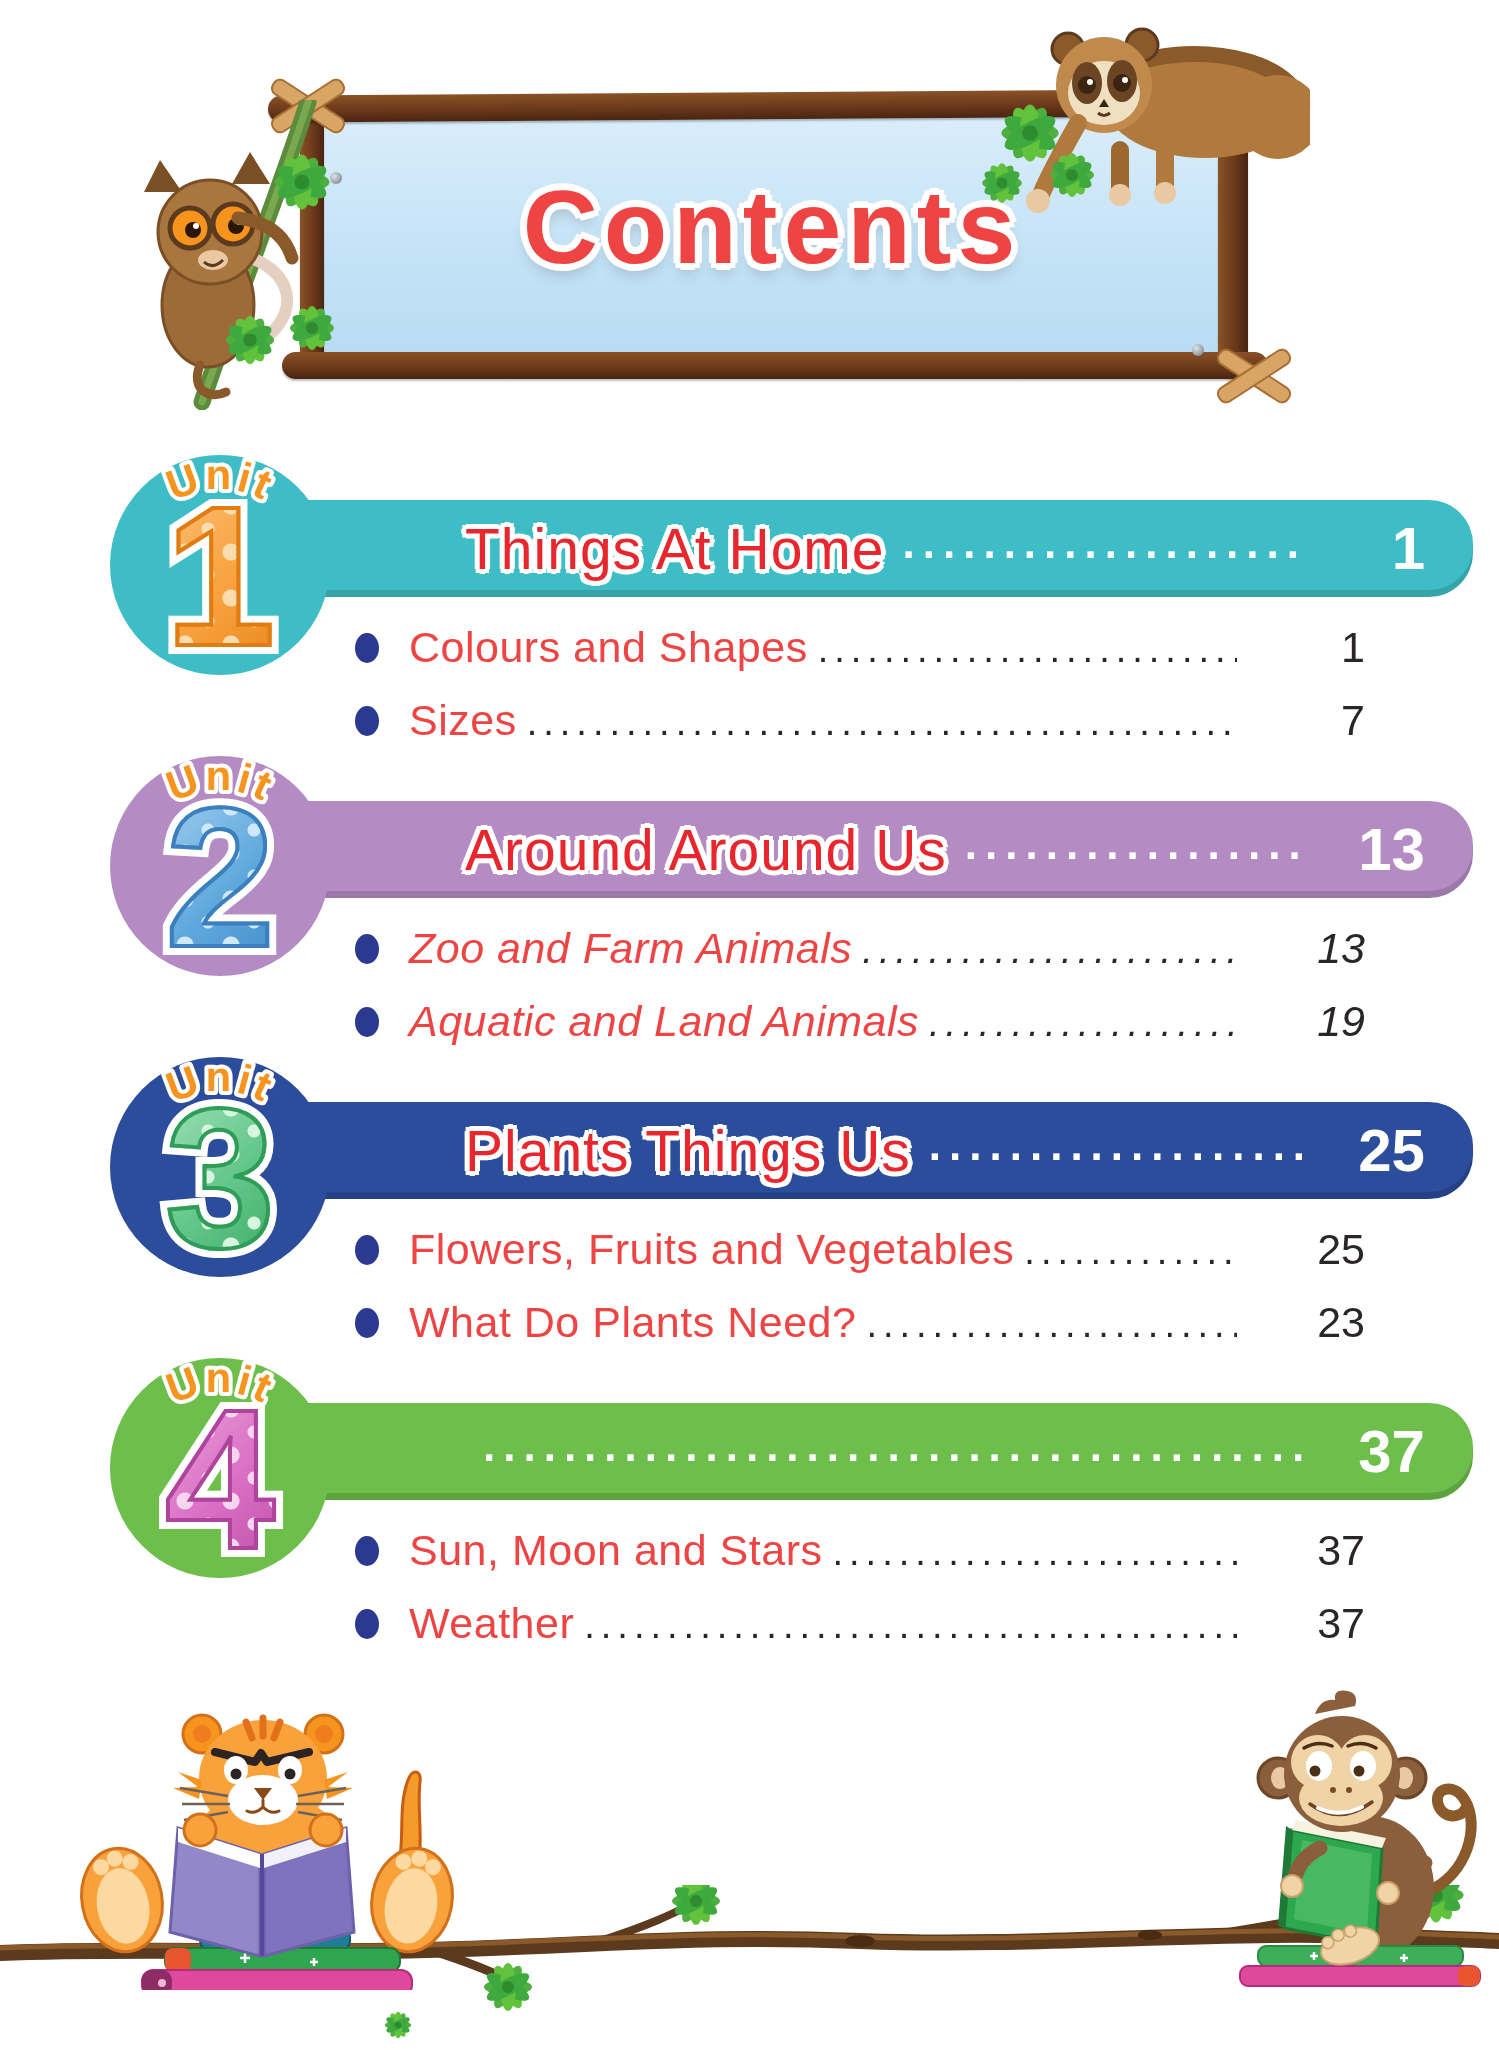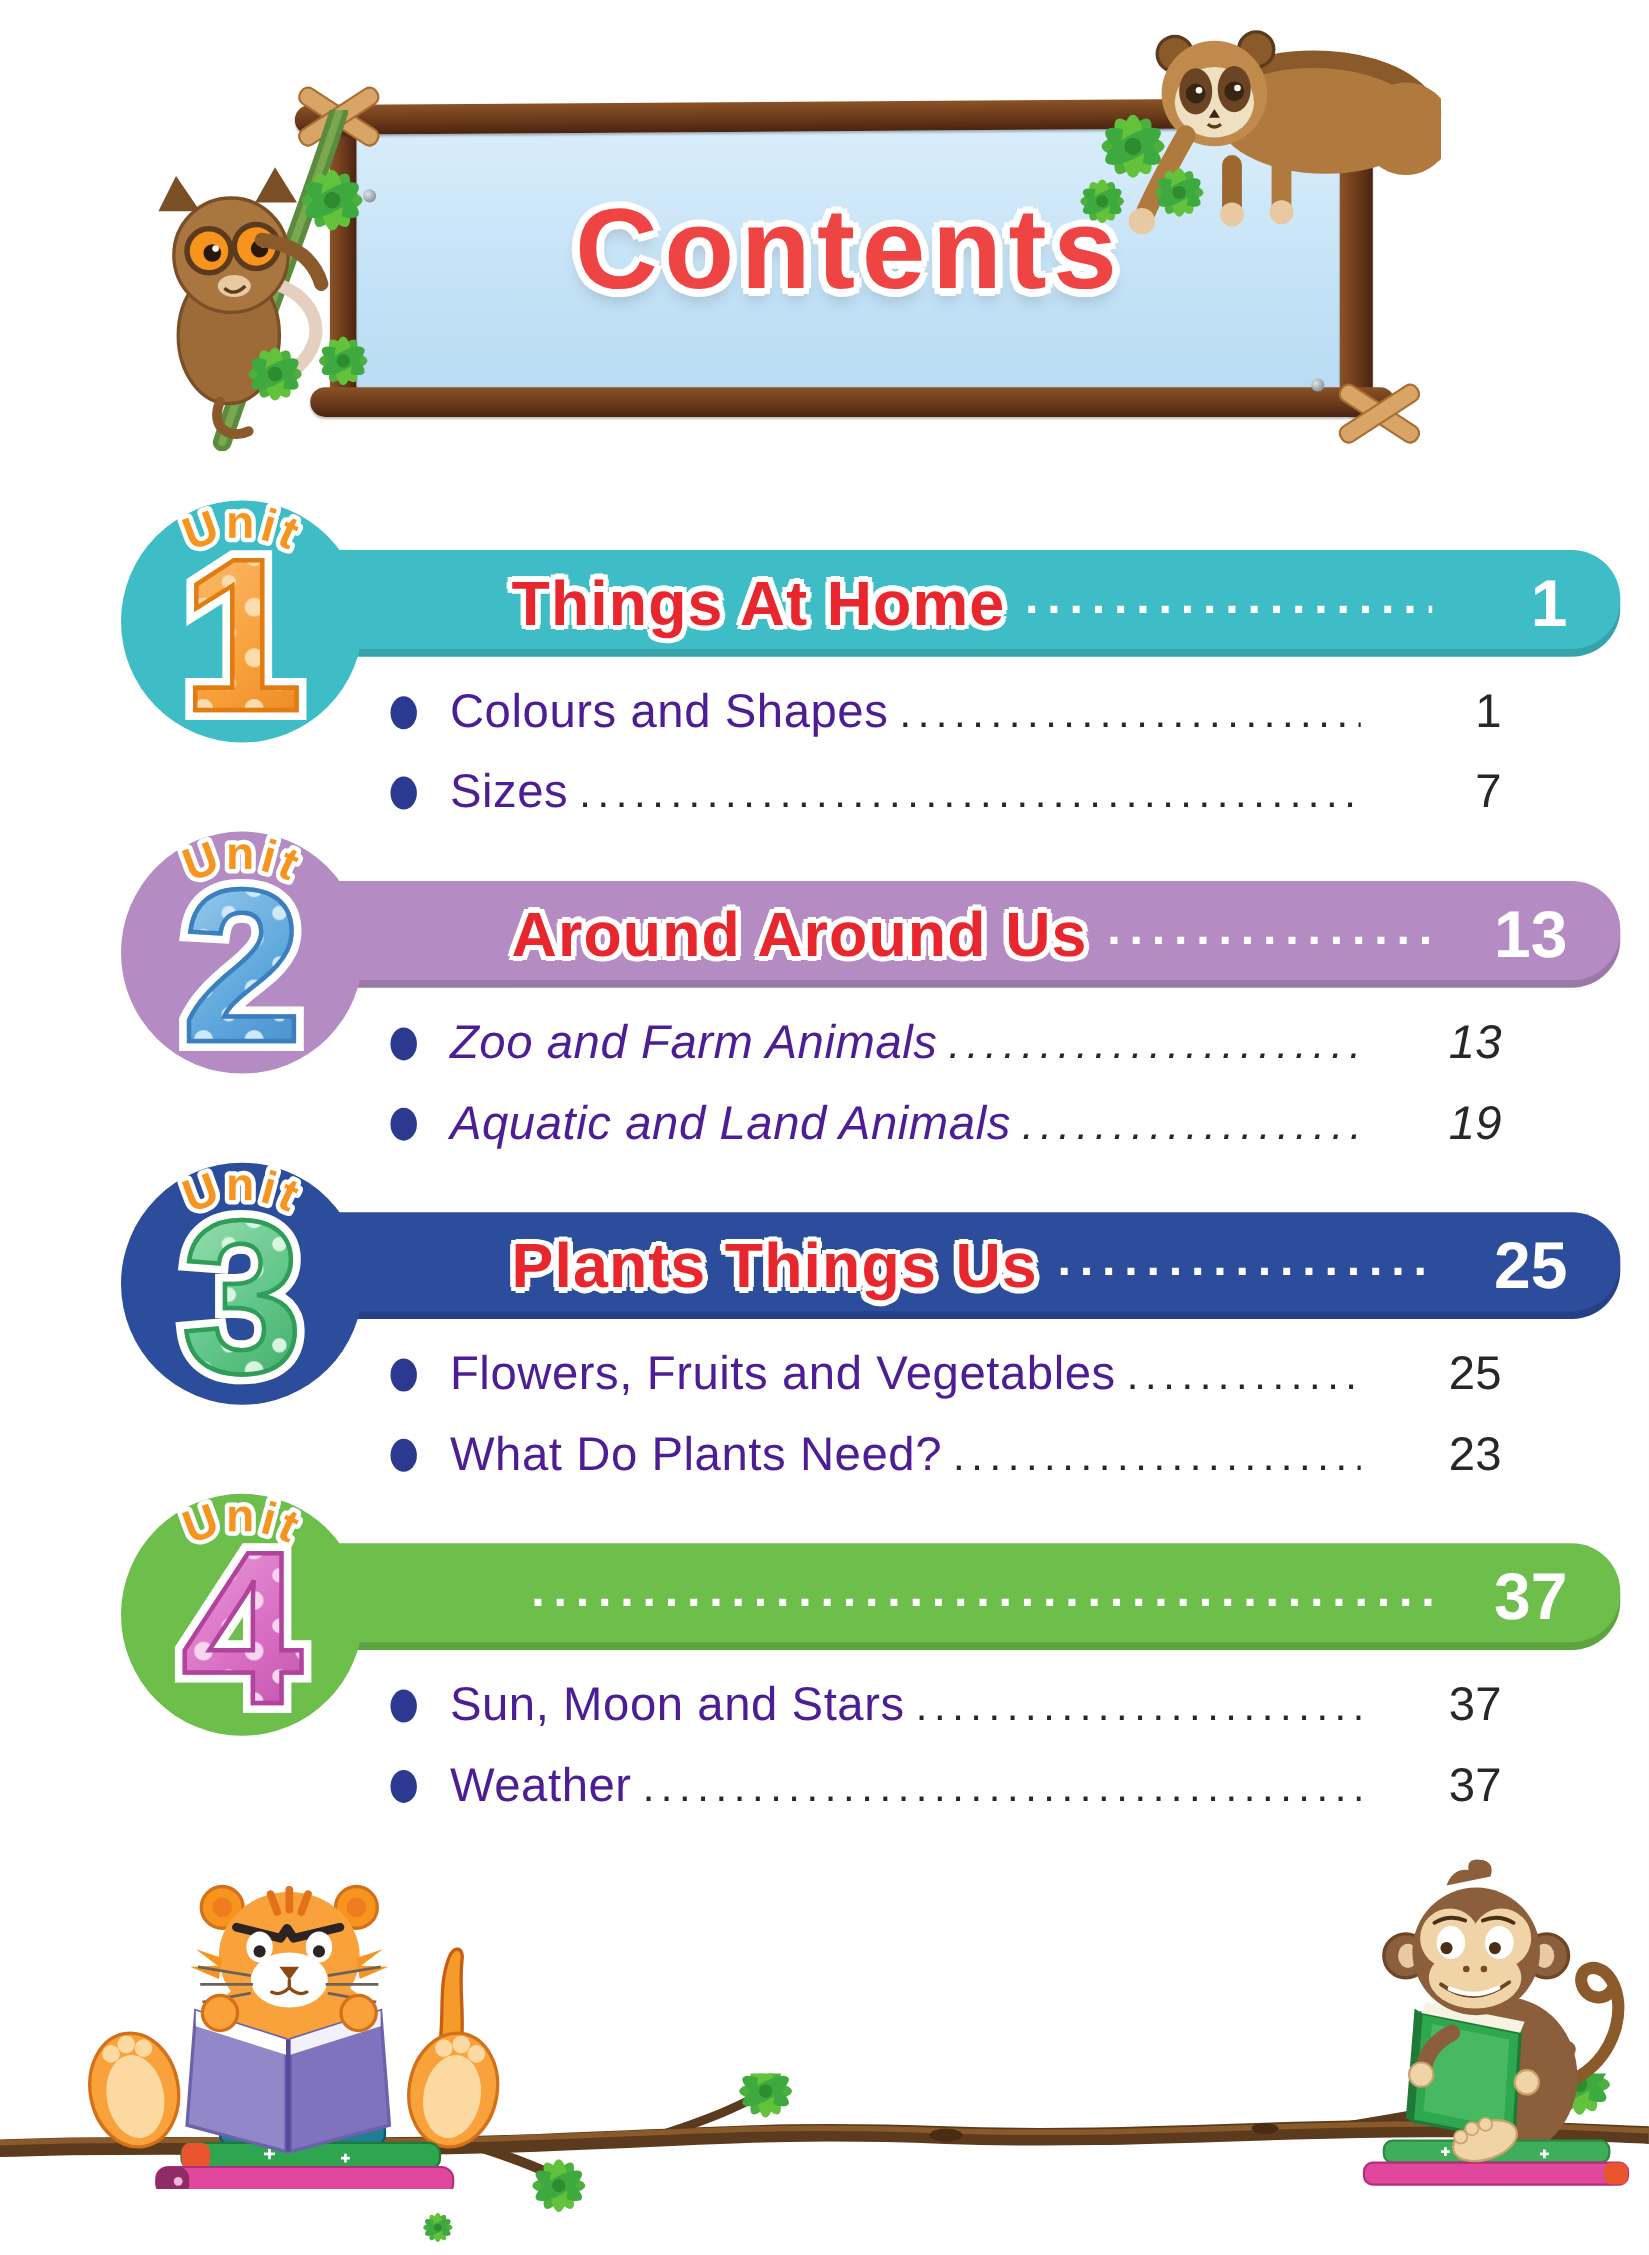--- a/index.html
+++ b/index.html
@@ -39,30 +39,30 @@
     background-image:radial-gradient(circle,var(--num-dot) 0 8px,rgba(0,0,0,0) 9px),
                      radial-gradient(circle,var(--num-dot) 0 6px,rgba(0,0,0,0) 7px),
                      linear-gradient(135deg,var(--num-light) 0%,var(--num-main) 55%,var(--num-edge) 100%);
     background-size:46px 46px,46px 46px,100% 100%;
     background-position:6px 4px,29px 27px,0 0;
     -webkit-background-clip:text;background-clip:text;
     -webkit-text-stroke:4px var(--num-edge);}
   .bar{position:absolute;left:150px;top:45px;width:1213px;height:97px;background:var(--bar);
        border-radius:44px;display:flex;align-items:center;box-sizing:border-box;
        padding:0 48px 0 205px;box-shadow:inset 0 -7px 0 rgba(0,0,0,.14);z-index:2;}
-  .bar-title{font-size:57px;font-weight:bold;letter-spacing:1px;color:#e8262d;white-space:nowrap;
+  .bar-title{font-size:57px;font-weight:normal;letter-spacing:1px;color:#e8262d;white-space:nowrap;
        text-shadow:-5px 0 0 #fff,5px 0 0 #fff,0 -5px 0 #fff,0 5px 0 #fff,
                    -4px -4px 0 #fff,4px -4px 0 #fff,-4px 4px 0 #fff,4px 4px 0 #fff;}
   .bar-dots{flex:1;overflow:hidden;white-space:nowrap;color:#ffffff;font-weight:bold;
        font-size:44px;letter-spacing:8px;margin:0 18px;transform:translateY(-6px);}
   .bar-page{min-width:105px;text-align:right;font-size:60px;font-weight:bold;color:#ffffff;}
   .items{position:absolute;left:245px;top:156px;width:1010px;}
   .item{display:flex;align-items:center;height:73px;}
   .bullet{flex:none;width:24px;height:30px;border-radius:50%;background:#2b3990;margin-right:30px;}
-  .item-label{font-size:43px;color:#4c1d95;letter-spacing:.5px;white-space:nowrap;text-align:right;}
+  .item-label{font-size:43px;color:#ef4444;letter-spacing:.5px;white-space:nowrap;text-align:right;}
   .item-dots{flex:1;overflow:hidden;white-space:nowrap;font-size:38px;color:#2a2627;
        letter-spacing:6px;margin:0 10px;transform:translateY(2px);}
   .item-page{min-width:118px;text-align:right;font-size:43px;color:#2a2627;}
 
   
   .art{position:absolute;}
 </style>
 </head>
 <body>
 

